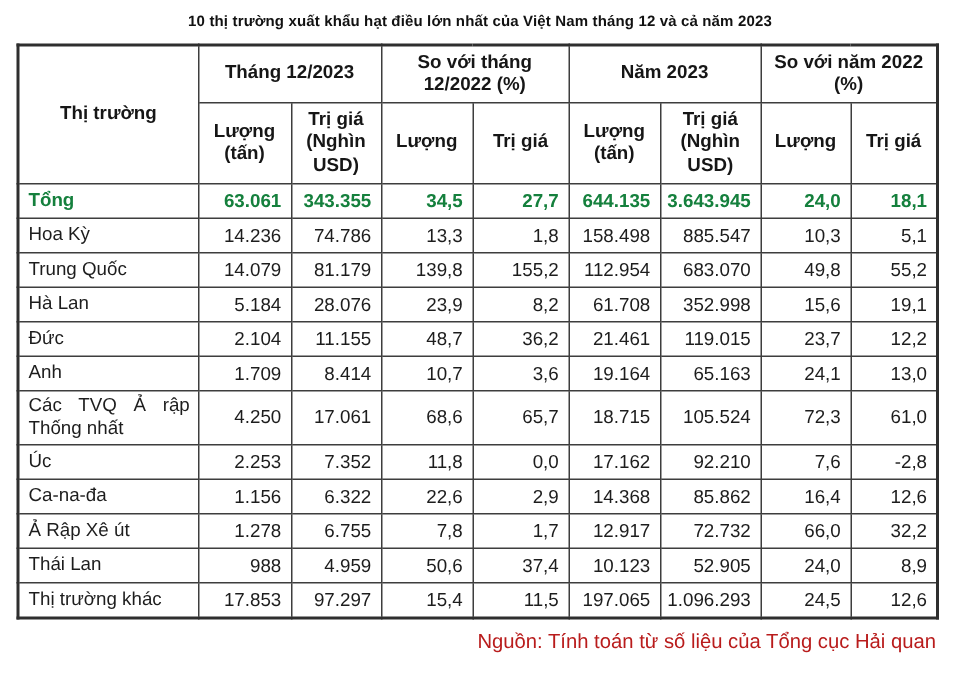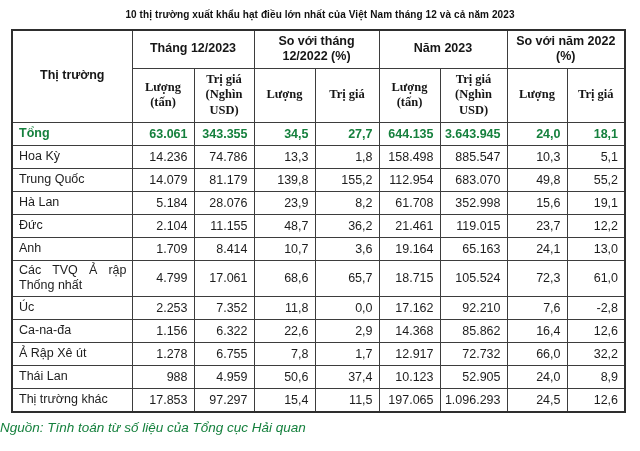--- a/index.html
+++ b/index.html
@@ -42,42 +42,42 @@
     overflow: hidden;
   }
   .data-table thead th {
     font-weight: bold;
     text-align: center;
     line-height: 1.25;
     padding: 3px 2px;
     color: #161616;
   }
   .data-table thead tr.group-row { height: 34px; }
-  .data-table thead tr.sub-row   { height: 54px; font-family: Liberation Serif, serif; }
+  .data-table thead tr.sub-row   { height: 54px; }
   .data-table tbody tr { height: 23px; }
   .data-table td.market {
     text-align: justify;
     padding-left: 6px;
     padding-right: 5px;
     line-height: 1.25;
   }
   .data-table td.num {
     text-align: right;
     padding-right: 6px;
     white-space: nowrap;
   }
   .data-table tr.total-row td {
     font-weight: bold;
     color: #15803d;
   }
   .source-note {
     margin: 7px 16px 0 0;
-    font-style: italic;
+    text-align: right;
     font-size: 13.5px;
-    color: #15803d;
+    color: #b91c1c;
   }
 </style>
 </head>
 <body>
 
 <div class="page">
 
   <h1 class="title">10 thị trường xuất khẩu hạt điều lớn nhất của Việt Nam tháng 12 và cả năm 2023</h1>
 
   <table class="data-table">
@@ -173,21 +173,21 @@
           <td class="num">8.414</td>
           <td class="num">10,7</td>
           <td class="num">3,6</td>
           <td class="num">19.164</td>
           <td class="num">65.163</td>
           <td class="num">24,1</td>
           <td class="num">13,0</td>
         </tr>
         <tr>
           <td class="market">Các TVQ Ả rập Thống nhất</td>
-          <td class="num">4.799</td>
+          <td class="num">4.250</td>
           <td class="num">17.061</td>
           <td class="num">68,6</td>
           <td class="num">65,7</td>
           <td class="num">18.715</td>
           <td class="num">105.524</td>
           <td class="num">72,3</td>
           <td class="num">61,0</td>
         </tr>
         <tr>
           <td class="market">Úc</td>

